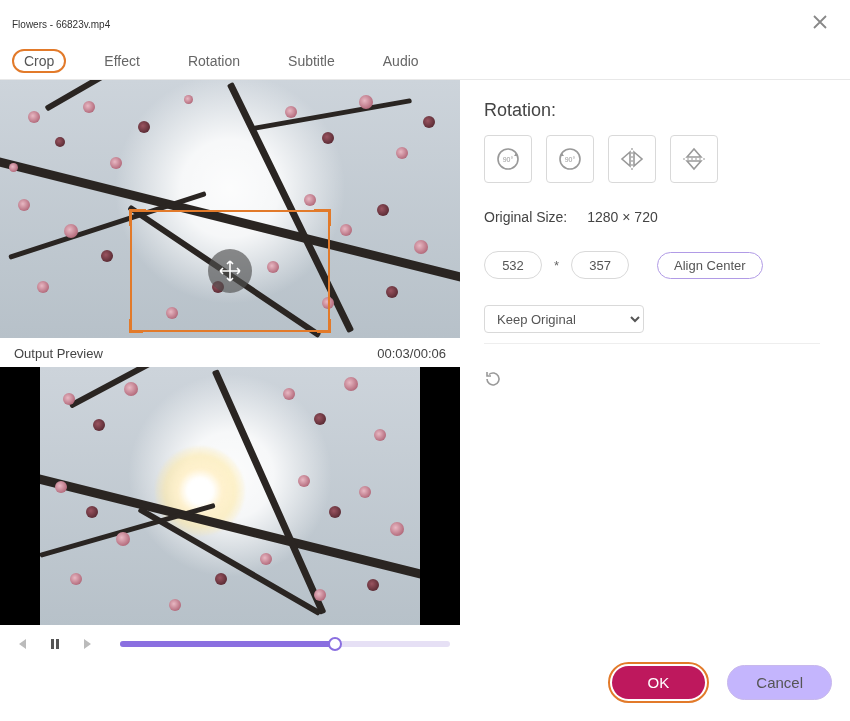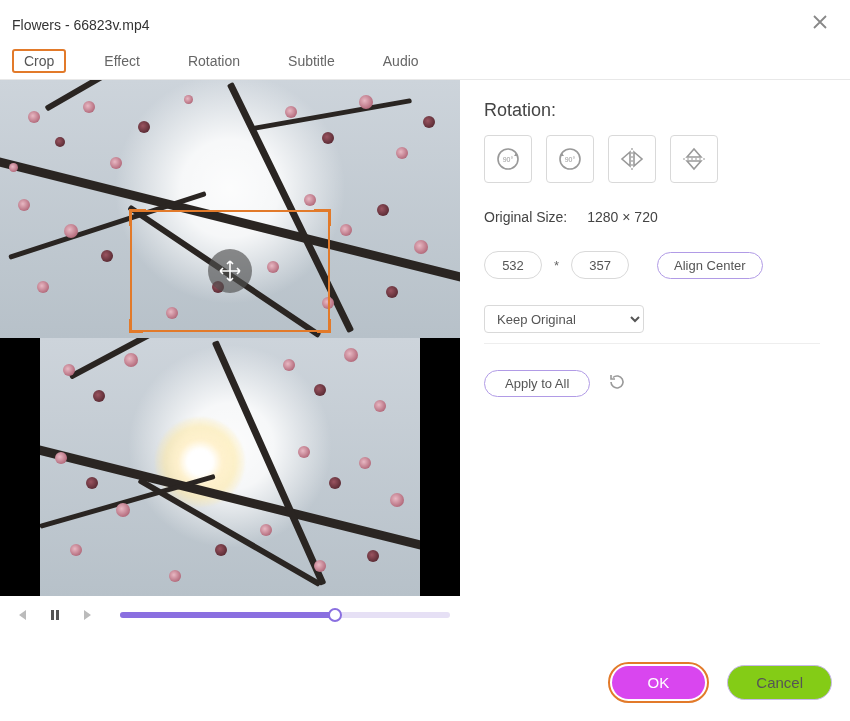--- a/index.html
+++ b/index.html
@@ -1,24 +1,24 @@
 <!DOCTYPE html>
 <html><head>
 <meta charset="utf-8">
 <style>
 * { box-sizing: border-box; margin: 0; padding: 0; font-family: -apple-system, BlinkMacSystemFont, "Segoe UI", Arial, sans-serif; }
 body { width: 850px; height: 721px; background: #fff; color: #333; font-size: 13px; position: relative; }
 
 .titlebar { display: flex; justify-content: space-between; align-items: center; padding: 10px 18px 6px 12px; }
-.titlebar .title { font-size: 14px; color: #333; }
+.titlebar .title { font-size: 10px; color: #333; }
 .titlebar .close { font-size: 18px; color: #888; cursor: pointer; padding: 4px; }
 
 .tabs { display: flex; gap: 28px; padding: 4px 12px 6px 12px; border-bottom: 1px solid #e8e8e8; }
 .tab { font-size: 14px; color: #666; padding: 4px 10px; cursor: pointer; }
-.tab.active { color: #555; border: 2px solid #e27a2a; border-radius: 3px; padding: 2px 10px; }
+.tab.active { color: #555; border: 2px solid #e27a2a; border-radius: 12px; padding: 2px 10px; }
 
 .main { display: flex; gap: 24px; padding: 0; }
 .left { width: 460px; }
 
 .crop-area { position: relative; width: 460px; height: 258px; background: #000; overflow: hidden; }
 .crop-area .video-bg { width: 100%; height: 100%; position: relative; }
 .crop-rect { position: absolute; left: 130px; top: 130px; width: 200px; height: 122px; border: 2px solid #e27a2a; }
 .crop-rect::before, .crop-rect::after, .crop-rect .corner-bl, .crop-rect .corner-br {
   content: ""; position: absolute; width: 14px; height: 14px; border: 3px solid #e27a2a;
 }
@@ -55,23 +55,23 @@
 
 .aspect-select { width: 160px; height: 28px; border:1px solid #d9d9d9; border-radius:4px; padding:0 8px; font-size:13px; color:#555; background:#fff; }
 
 .divider { border-top:1px solid #eee; margin: 10px 0 26px 0; }
 
 .apply-row { display:flex; align-items:center; gap: 18px; }
 .apply-btn { border:1px solid #b19be6; color:#555; background:#fff; border-radius:14px; padding: 5px 20px; font-size:13px; cursor:pointer; }
 .reset-icon { color:#999; cursor:pointer; }
 
 .footer { position:absolute; bottom: 18px; right: 18px; display:flex; gap: 18px; align-items:center; }
-.ok-btn { background:#d946ef; color:#fff; border:none; border-radius:18px; padding: 8px 36px; font-size:15px; cursor:pointer; }
+.ok-btn { background:#be185d; color:#fff; border:none; border-radius:18px; padding: 8px 36px; font-size:15px; cursor:pointer; }
 .ok-wrap { border:2px solid #e27a2a; border-radius:22px; padding:2px; }
-.cancel-btn { background:#84cc16; color:#555; border:1px solid #c8b8ec; border-radius:18px; padding: 8px 28px; font-size:15px; cursor:pointer; }
+.cancel-btn { background:#c4b5fd; color:#555; border:1px solid #c8b8ec; border-radius:18px; padding: 8px 28px; font-size:15px; cursor:pointer; }
 
 
 .tree-bg {
   width:100%; height:100%;
   background:
     radial-gradient(circle at 50% 42%, rgba(255,255,255,0.95) 0%, rgba(255,255,255,0.85) 18%, rgba(255,255,255,0) 42%),
     linear-gradient(#cdd4db, #b7c1c9);
   position:relative;
   overflow:hidden;
 }
@@ -145,20 +145,24 @@
         <span class="corner-bl"></span>
           <span class="corner-br"></span>
         <div class="move-handle">
           <svg width="24" height="24" viewBox="0 0 24 24">
               <path d="M12 2v20M2 12h20M12 2l-3 3M12 2l3 3M12 22l-3-3M12 22l3-3M2 12l3-3M2 12l3 3M22 12l-3-3M22 12l-3 3" stroke="#fff" stroke-width="1.6" fill="none"></path>
             </svg>
         </div>
       </div>
     </div>
 
+    <div class="preview-label">
+      <span>Output Preview</span>
+      <span><span>00:03</span><span>/</span><span>00:06</span></span>
+    </div>
 
     <div class="preview-area">
       <div class="inner-video tree-bg">
         <div class="sunflare"></div>
         <div class="branch" style="left:-5%; top:40%; width:115%; height:9px; transform:rotate(14deg);"></div>
         <div class="branch" style="left:46%; top:0%; width:70%; height:7px; transform:rotate(66deg);"></div>
         <div class="branch" style="left:8%; top:14%; width:55%; height:6px; transform:rotate(-28deg);"></div>
         <div class="branch" style="left:26%; top:54%; width:55%; height:6px; transform:rotate(30deg);"></div>
         <div class="branch" style="left:0%; top:72%; width:48%; height:5px; transform:rotate(-16deg);"></div>
         <div class="blossom b-pink" style="left:6%; top:10%;"></div>
@@ -253,21 +257,20 @@
       <button class="align-btn">Align Center</button>
     </div>
 
     <select class="aspect-select">
       <option>Keep Original</option>
     </select>
 
     <div class="divider"></div>
 
     <div class="apply-row">
-      <button class="apply-btn">Apply to All</button>
       <span class="reset-icon">
         <svg width="18" height="18" viewBox="0 0 18 18">
             <path d="M3 9a6 6 0 1 0 2-4.5" stroke="#999" stroke-width="1.6" fill="none"></path>
             <path d="M3 2v4h4" stroke="#999" stroke-width="1.6" fill="none"></path>
           </svg>
       </span>
     </div>
   </div>
 </div>
 

